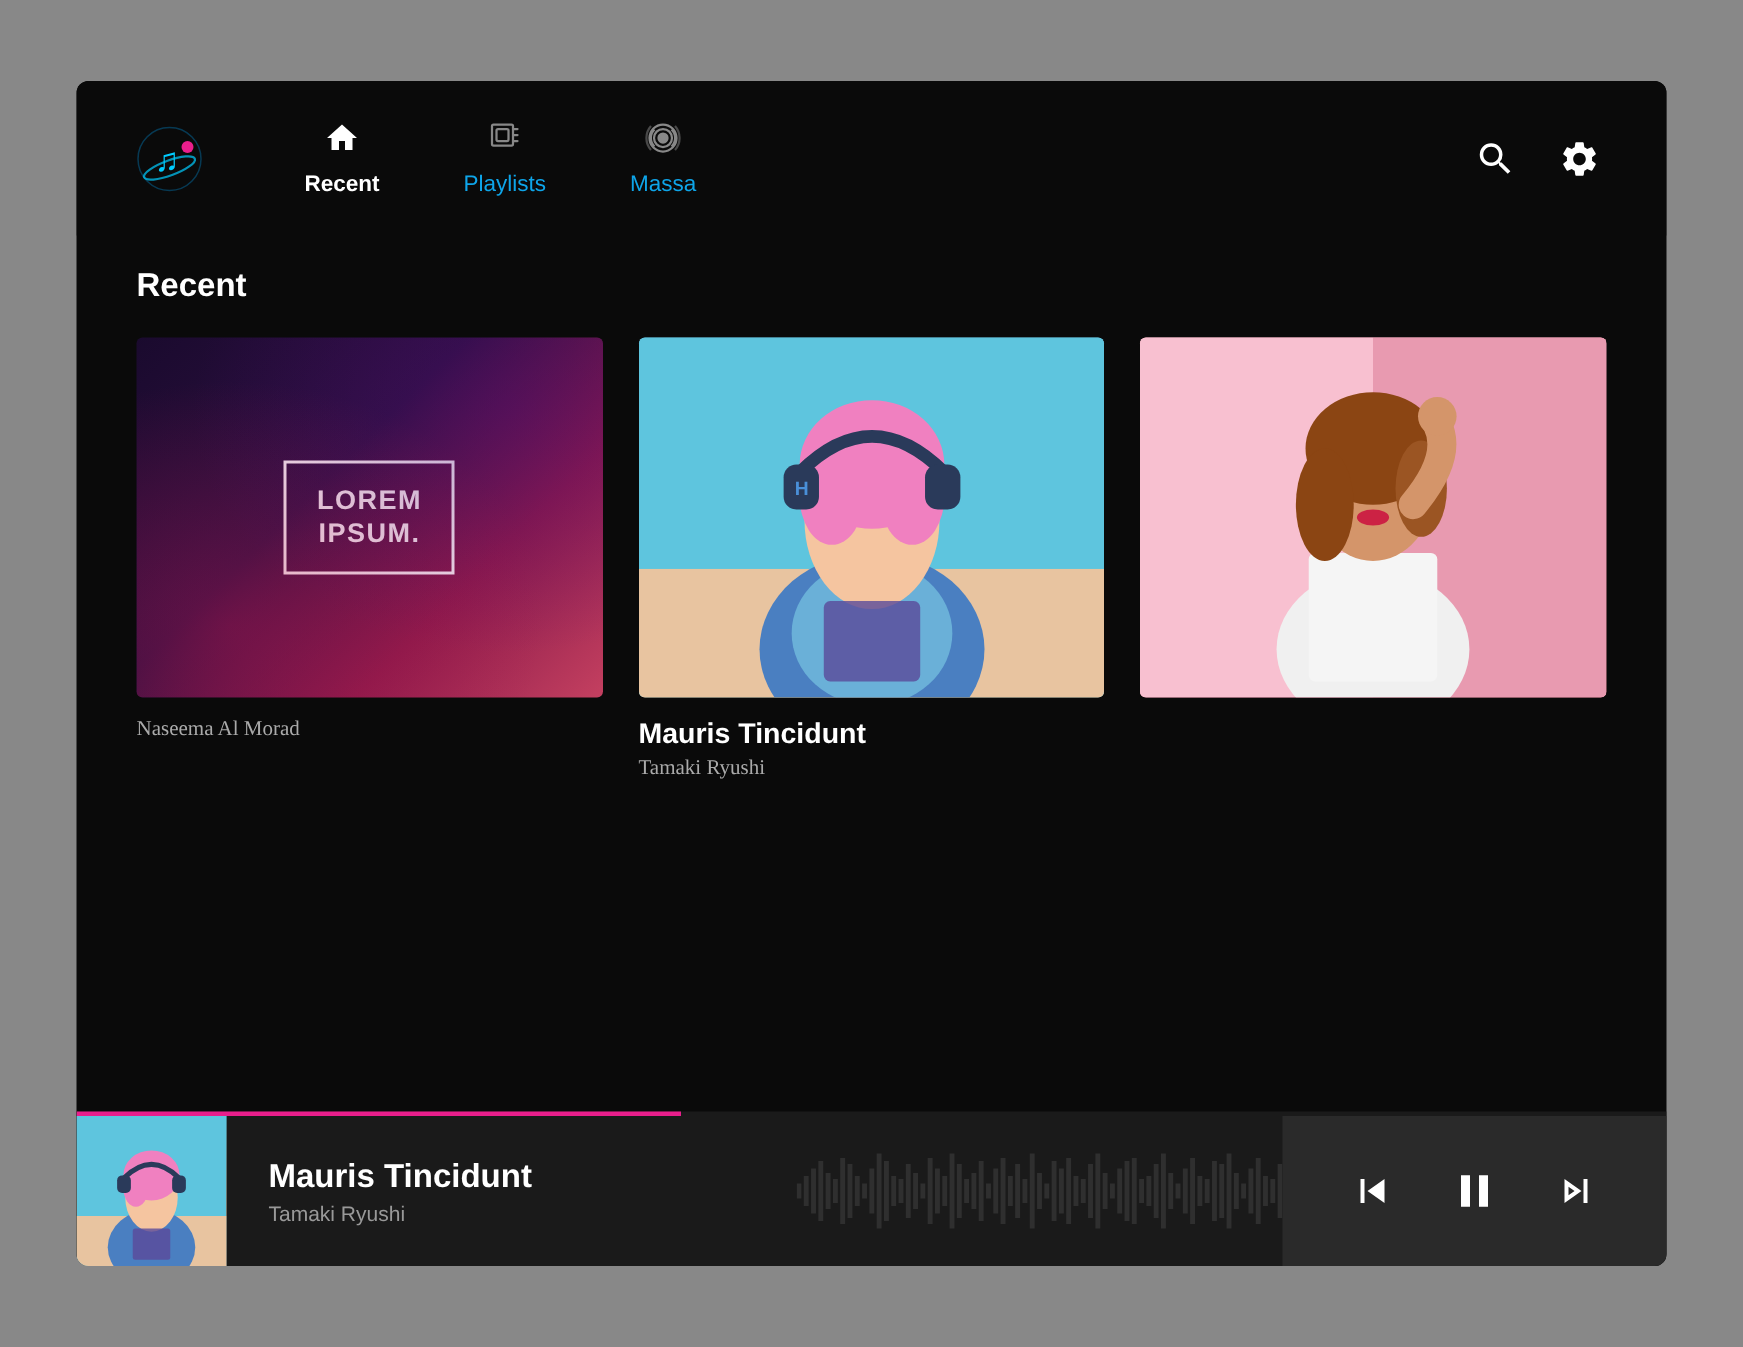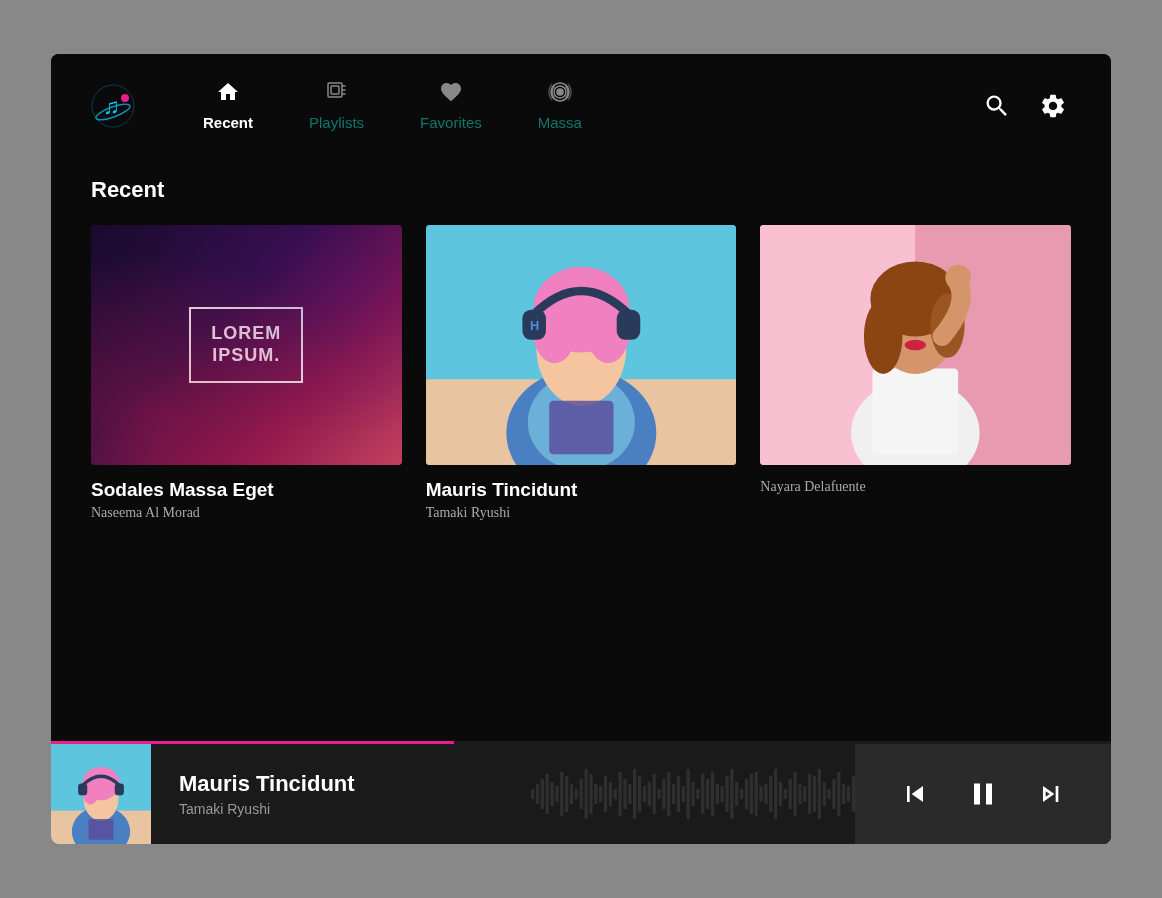--- a/index.html
+++ b/index.html
@@ -52,21 +52,21 @@
       flex: 1;
     }
 
     .nav-tab {
       display: flex;
       flex-direction: column;
       align-items: center;
       gap: 6px;
       padding: 8px 28px;
       cursor: pointer;
-      color: #0f766e;
+      color: #0ea5e9;
       text-decoration: none;
       border-bottom: none;
     }
 
     .nav-tab.active {
       color: #fff;
       border-bottom: none;
     }
 
     .nav-tab .tab-icon {
@@ -323,28 +323,20 @@
         <span class="tab-icon">
           <svg width="24" height="24" viewBox="0 0 24 24" fill="#888">
             <rect x="3" y="3" width="14" height="14" rx="1" fill="none" stroke="#888" stroke-width="1.5"></rect>
             <rect x="6" y="6" width="8" height="8" rx="1" fill="none" stroke="#888" stroke-width="1.5"></rect>
             <path d="M17 6h3M17 10h3M17 14h3" stroke="#888" stroke-width="1.5" stroke-linecap="round"></path>
           </svg>
         </span>
         <span class="tab-label">Playlists</span>
       </div>
 
-      <div class="nav-tab">
-        <span class="tab-icon">
-          <svg width="24" height="24" viewBox="0 0 24 24" fill="#888">
-            <path d="M12 21.35l-1.45-1.32C5.4 15.36 2 12.28 2 8.5 2 5.42 4.42 3 7.5 3c1.74 0 3.41.81 4.5 2.09C13.09 3.81 14.76 3 16.5 3 19.58 3 22 5.42 22 8.5c0 3.78-3.4 6.86-8.55 11.54L12 21.35z"></path>
-          </svg>
-        </span>
-        <span class="tab-label">Favorites</span>
-      </div>
 
       <div class="nav-tab">
         <span class="tab-icon">
           <svg width="24" height="24" viewBox="0 0 24 24" fill="none" stroke="#888" stroke-width="1.5">
             <circle cx="12" cy="12" r="3" fill="#888"></circle>
             <circle cx="12" cy="12" r="6" fill="none"></circle>
             <circle cx="12" cy="12" r="9" fill="none"></circle>
             <path d="M12 3a9 9 0 0 1 0 18" stroke="none"></path>
 
             <path d="M6.3 6.3 A8 8 0 0 0 6.3 17.7" stroke="#888" fill="none"></path>
@@ -377,21 +369,20 @@
 
     <div class="cards-row">
 
       <div class="music-card">
         <div class="card-image card-image-1">
           <div class="swirl-overlay"></div>
           <div class="lorem-ipsum-box">
             <div class="lorem-text">LOREM<br>IPSUM.</div>
           </div>
         </div>
-        <div class="card-title">Sodales Massa Eget</div>
         <div class="card-artist">Naseema Al Morad</div>
       </div>
 
       <div class="music-card">
         <div class="card-image card-image-2">
 
           <svg width="100%" height="100%" viewBox="0 0 290 240" preserveAspectRatio="xMidYMax slice">
 
             <rect width="290" height="240" fill="#5ec5de"></rect>
             <rect y="160" width="290" height="80" fill="#e8c4a0"></rect>
@@ -437,21 +428,20 @@
             <ellipse cx="145" cy="85" rx="42" ry="35" fill="#8b4513"></ellipse>
             <ellipse cx="115" cy="120" rx="18" ry="35" fill="#8b4513"></ellipse>
             <ellipse cx="175" cy="110" rx="16" ry="30" fill="#9b5523"></ellipse>
 
             <path d="M170 120 Q195 90 185 70" stroke="#d4956a" stroke-width="18" fill="none" stroke-linecap="round"></path>
             <ellipse cx="185" cy="65" rx="12" ry="12" fill="#d4956a"></ellipse>
 
             <ellipse cx="145" cy="128" rx="10" ry="5" fill="#cc2244"></ellipse>
           </svg>
         </div>
-        <div class="card-artist">Nayara Delafuente</div>
       </div>
 
     </div>
   </div>
 
   <div class="progress-separator">
     <div class="progress-fill"></div>
   </div>
 
   <div class="player-bar">

